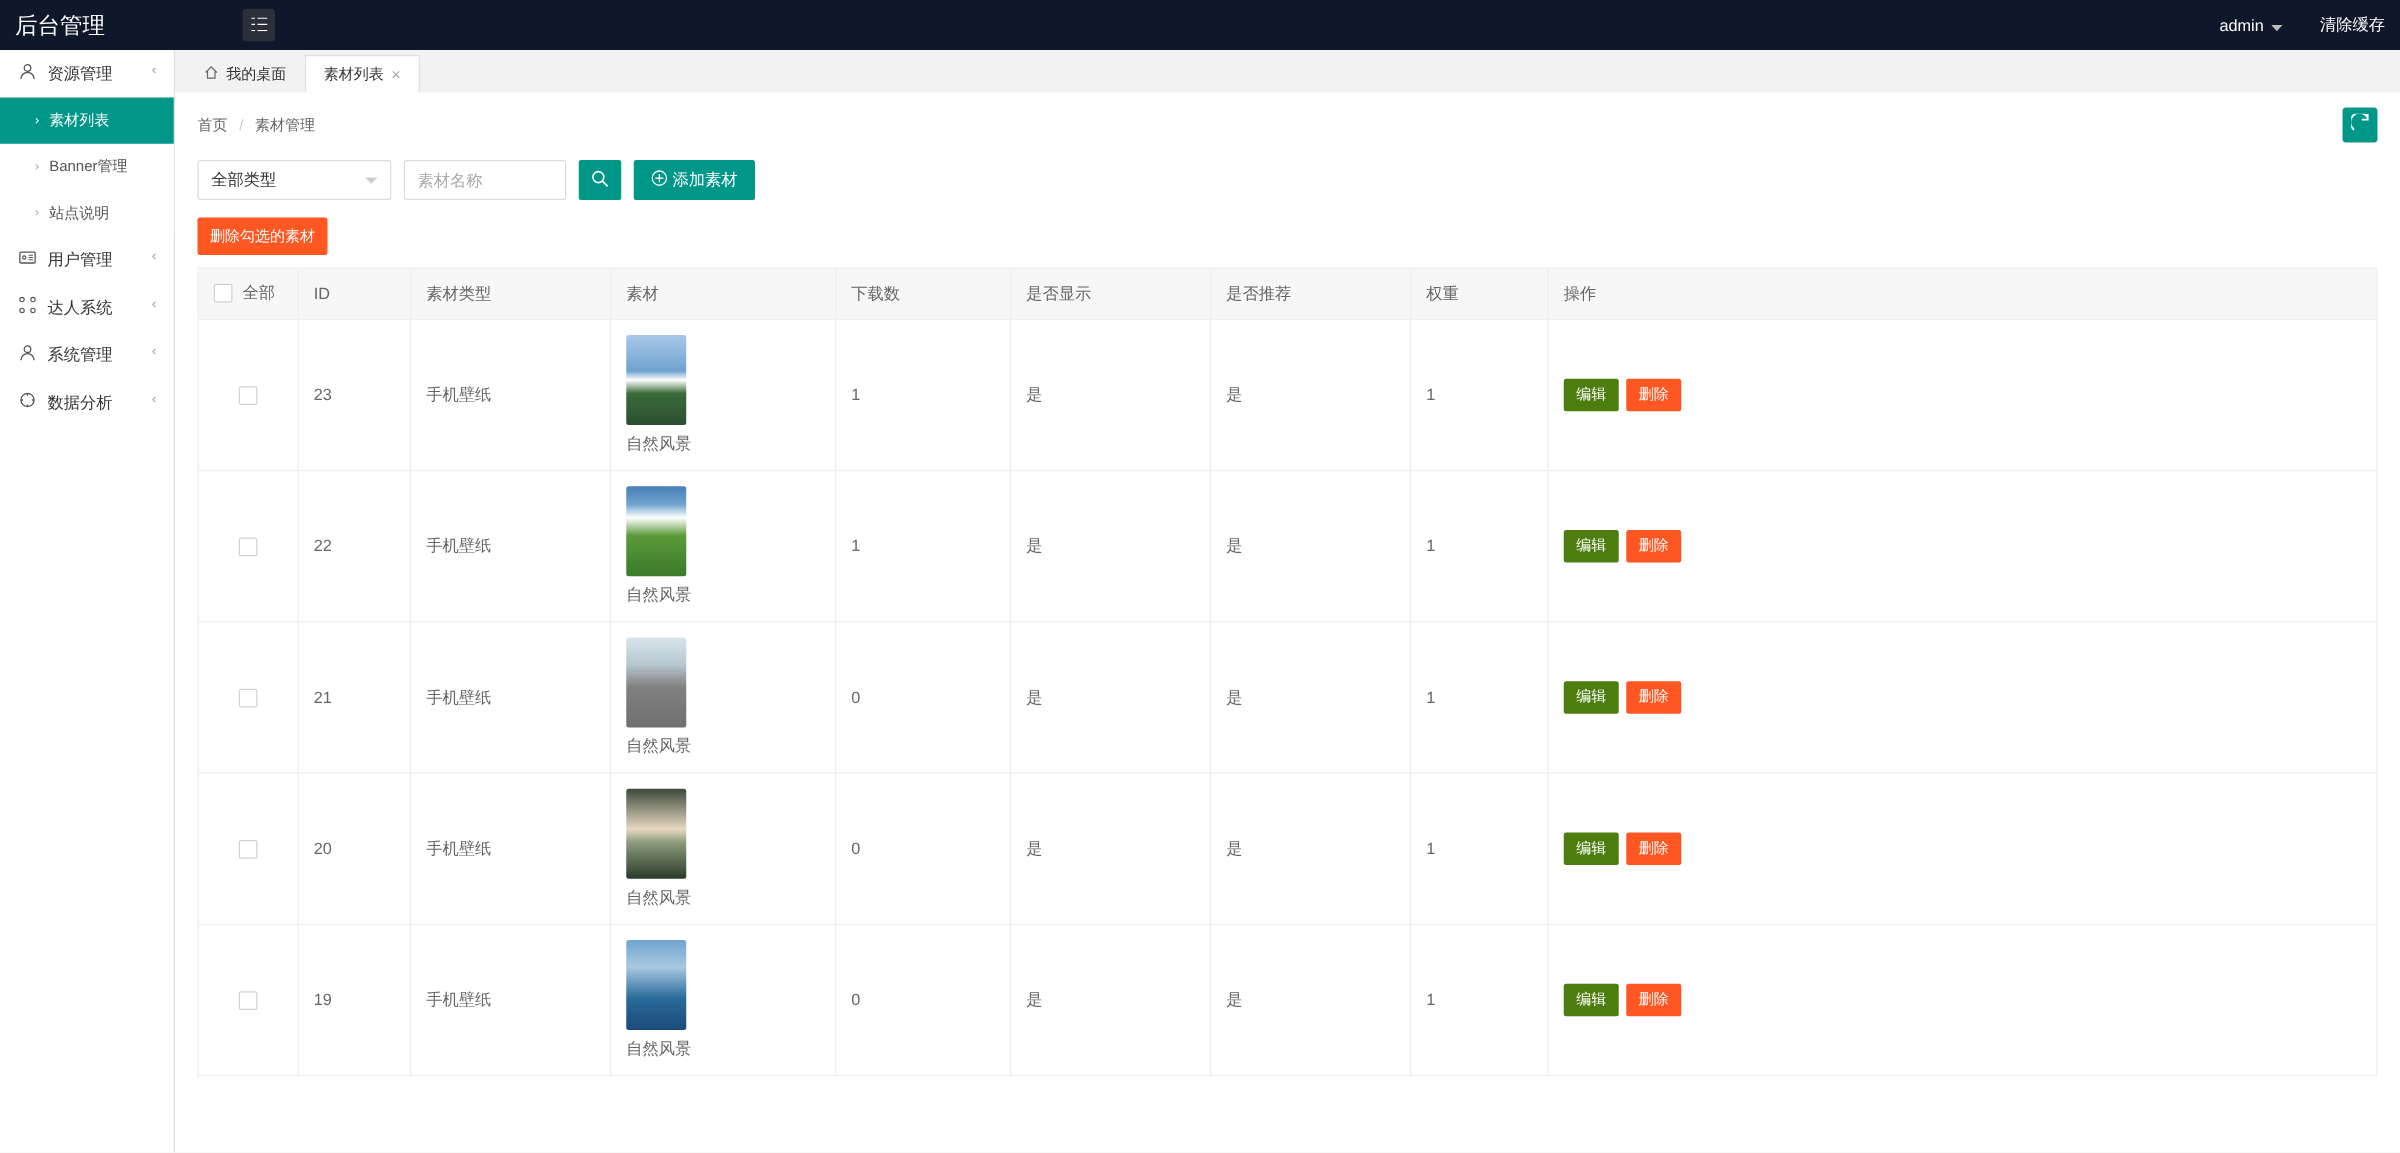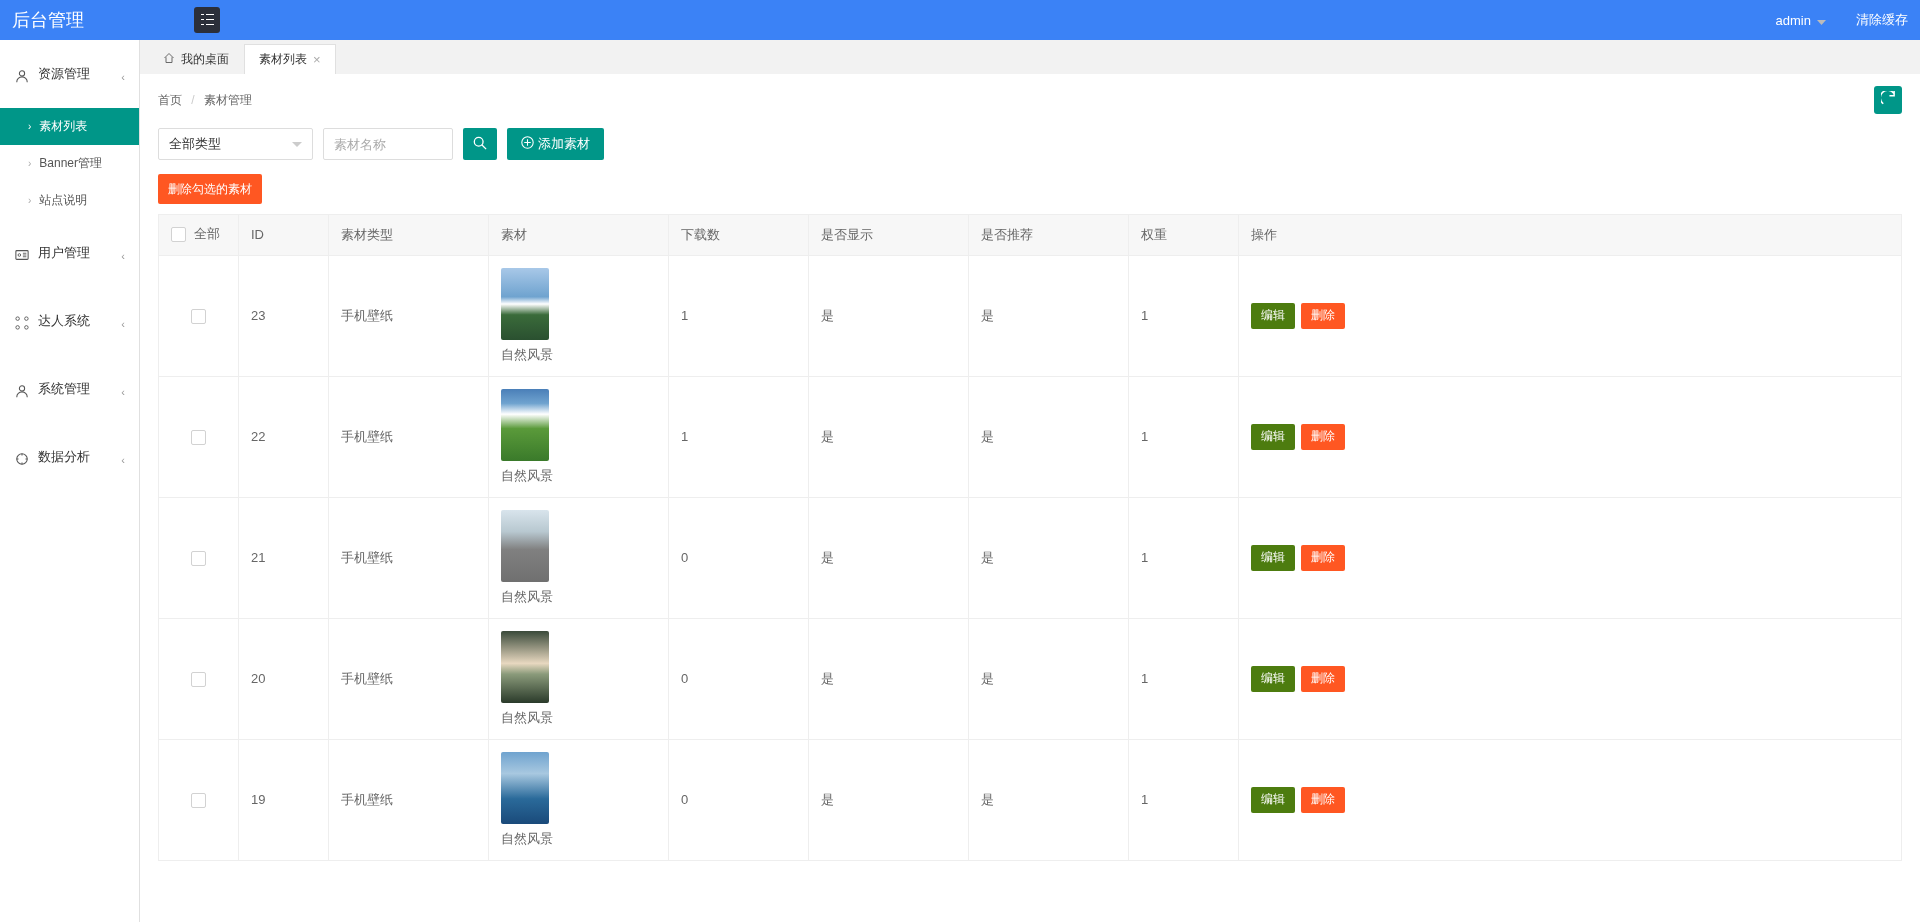--- a/index.html
+++ b/index.html
@@ -6,21 +6,21 @@
 body {
   font-family: "Microsoft YaHei", "Helvetica Neue", Arial, sans-serif;
   font-size: 13px;
   color: #333;
   background: #f2f2f2;
 }
 
 
 .header {
   height: 40px;
-  background: #3b82f6;
+  background: #0f172a;
   color: #fff;
   display: flex;
   align-items: center;
   padding: 0 12px;
 }
 .header .logo {
   font-size: 18px;
   font-weight: 400;
   margin-right: 110px;
 }
@@ -56,22 +56,22 @@
   height: calc(100vh - 40px);
 }
 .sidebar {
   width: 140px;
   background: #fff;
   border-right: 1px solid #e0e0e0;
   flex-shrink: 0;
 }
 .sidebar-item {
   display: flex;
-  align-items: flex-end;
-  padding: 25px 14px;
+  align-items: flex-start;
+  padding: 10px 14px;
   cursor: pointer;
   color: #333;
   font-size: 13px;
   position: relative;
 }
 .sidebar-item .icon {
   width: 16px;
   margin-right: 8px;
   display: inline-flex;
   justify-content: center;

